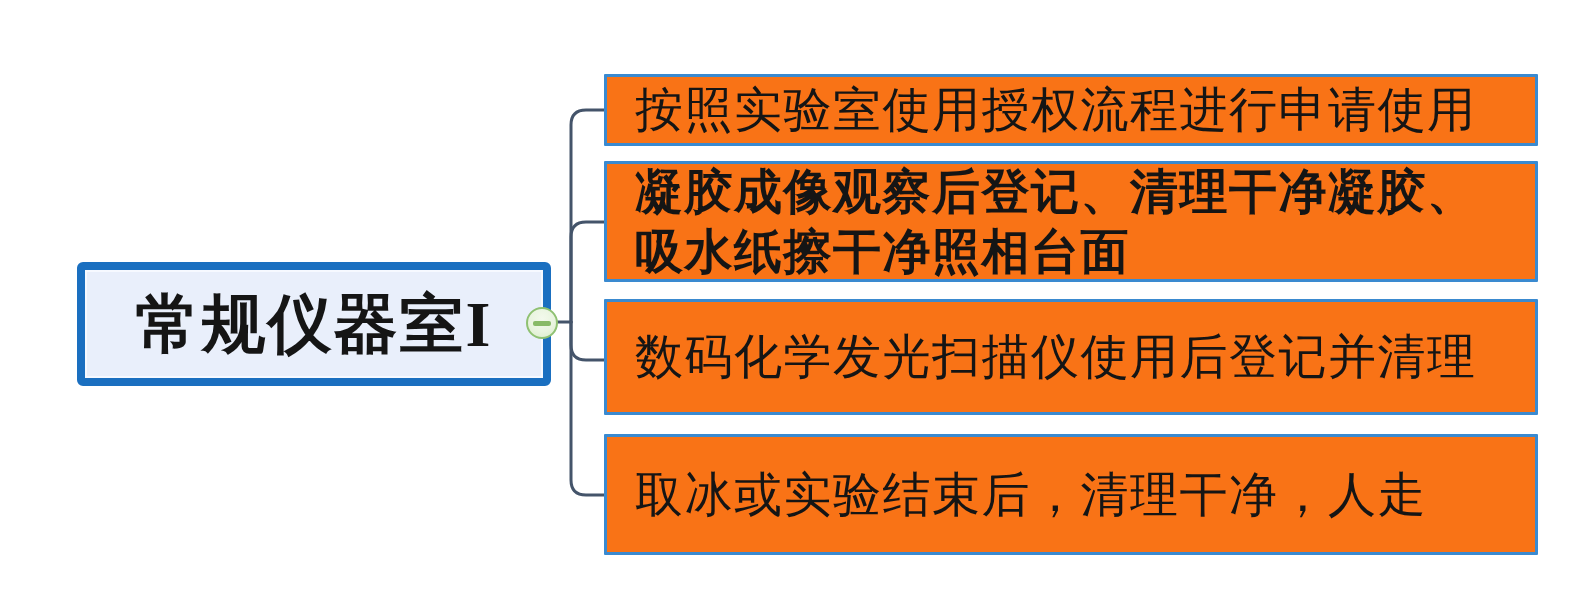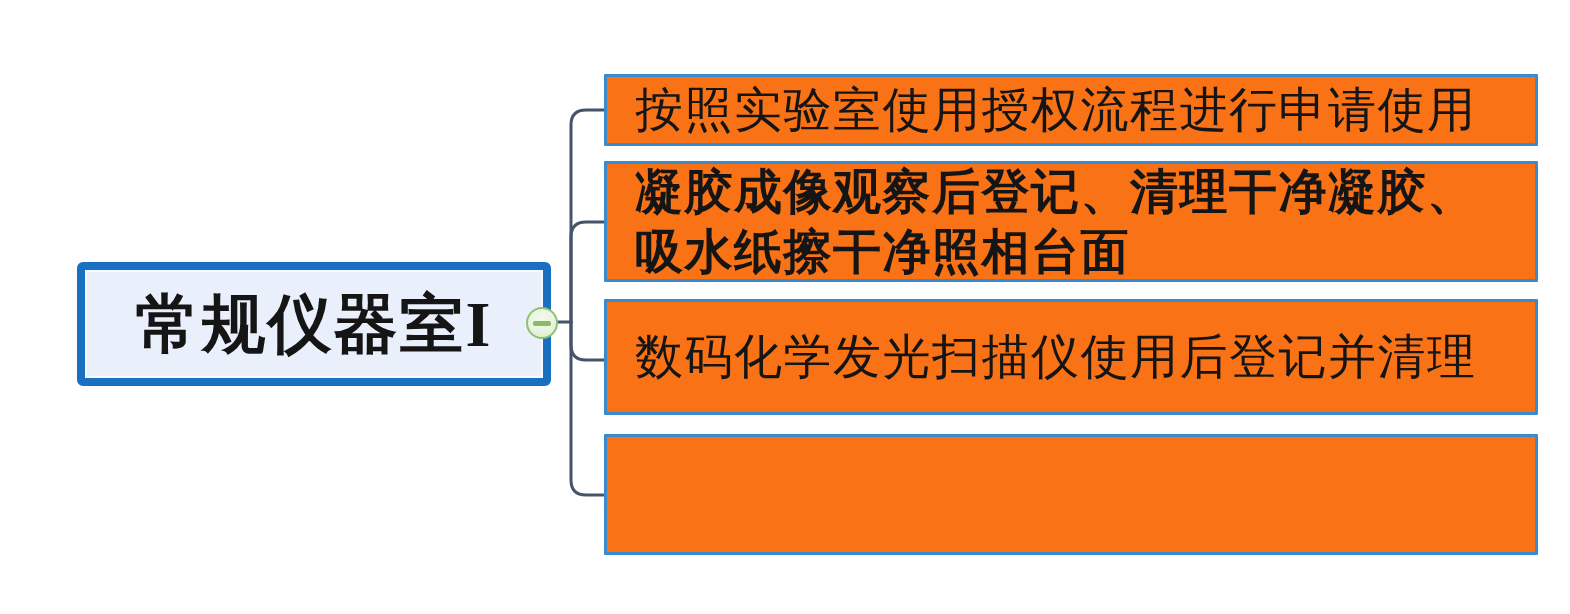--- a/index.html
+++ b/index.html
@@ -115,15 +115,16 @@
   <div class="topic subtopic subtopic-2">
     <div>凝胶成像观察后登记、清理干净凝胶、</div>
     <div>吸水纸擦干净照相台面</div>
   </div>
 
   <div class="topic subtopic subtopic-3">
     <div>数码化学发光扫描仪使用后登记并清理</div>
   </div>
 
   <div class="topic subtopic subtopic-4">
+    <div>取冰或实验结束后，清理干净，人走</div>
   </div>
 
 </div>
 
 </body></html>

